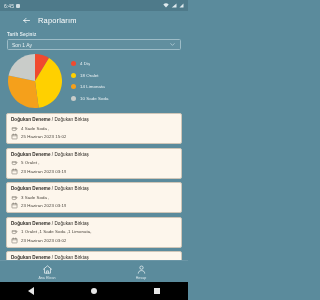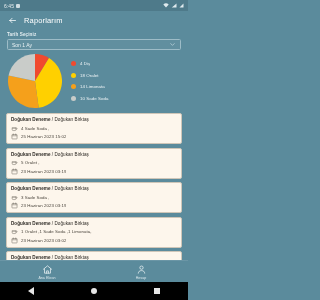--- a/index.html
+++ b/index.html
@@ -18,21 +18,21 @@
     padding:0 4px; flex:0 0 auto;
   }
   .sb-time { font-size:5px; color:#e8eef0; letter-spacing:.1px; }
   .sb-dot { width:4px; height:4px; border-radius:1px; background:#cfdde2; margin-left:2px; }
   .sb-right { margin-left:auto; display:flex; align-items:center; gap:2px; }
   .sb-ico { display:block; }
 
   
   .header {
     height:19px; display:flex; align-items:center; gap:7px;
-    padding:0 8px; flex:0 0 auto; background:#5b8b9c;
+    padding:0 8px; flex:0 0 auto; background:#5b8b9c;margin-left:14px;
   }
   .back-arrow { width:9px; height:9px; flex:0 0 auto; }
   .header-title { font-size:7.5px; color:#fff; font-weight:400; letter-spacing:.15px; }
 
   
   .date-block { padding:2px 7px 0 7px; flex:0 0 auto; }
   .date-label { font-size:4.6px; color:#e3edf0; font-weight:700; letter-spacing:.1px; margin-bottom:2px; }
   .date-select {
     height:11px; border:0.7px solid #9dbcc7; border-radius:1.5px;
     display:flex; align-items:center; padding:0 4px; background:rgba(255,255,255,0.04);

